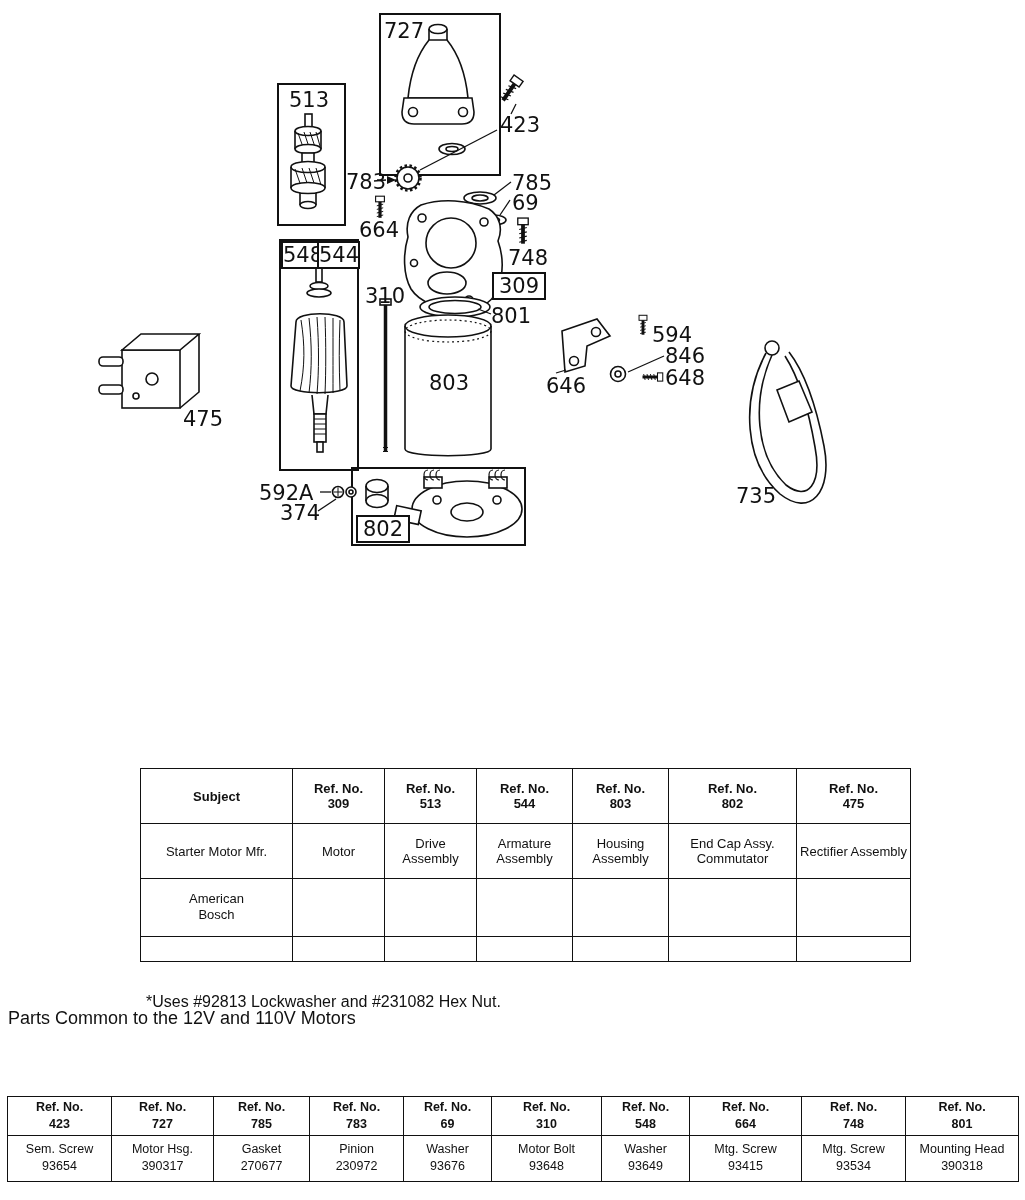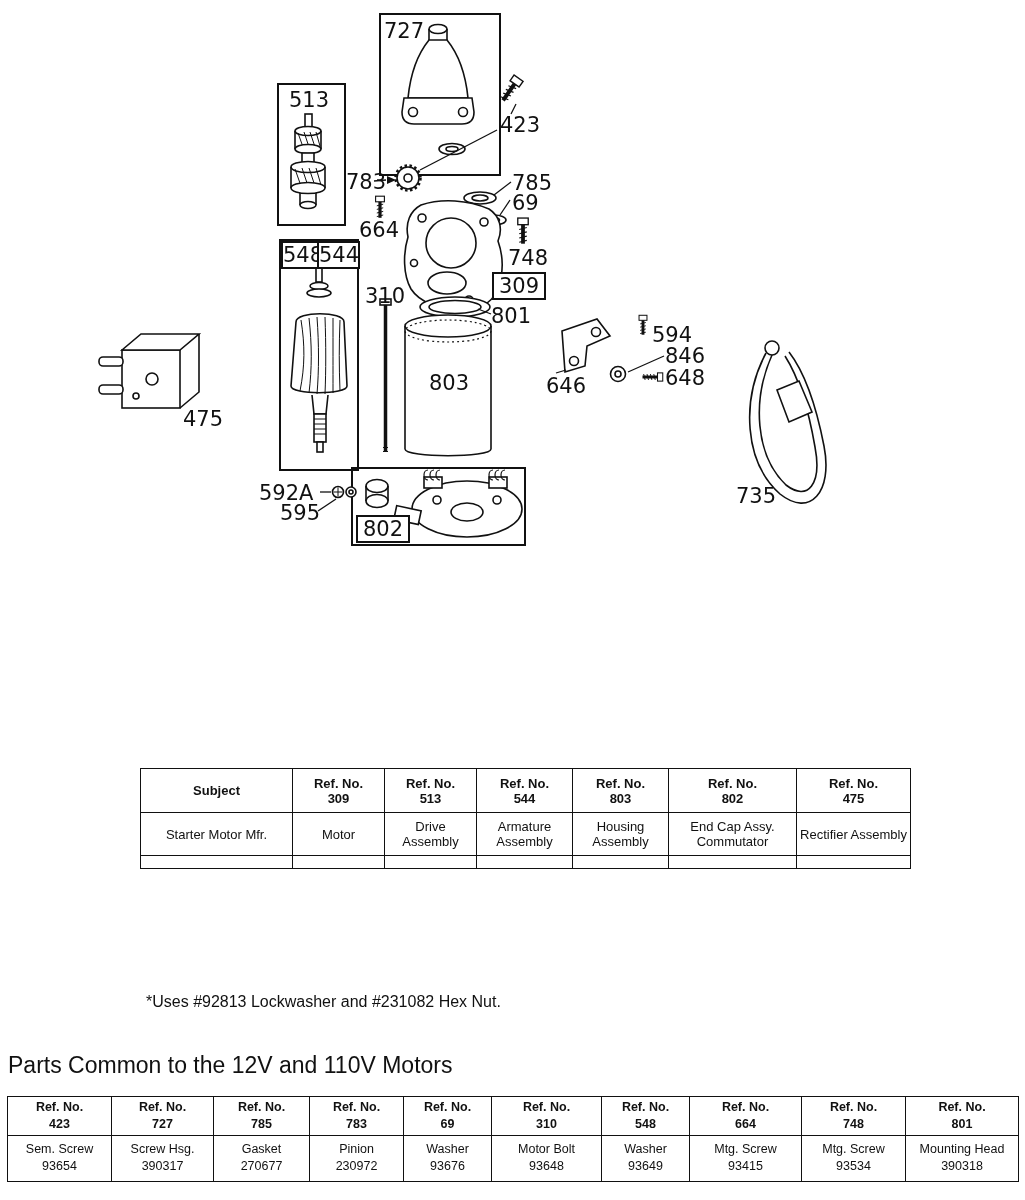--- a/index.html
+++ b/index.html
@@ -3,26 +3,26 @@
 <meta charset="utf-8">
 <style>
   html,body{margin:0;padding:0}
   body{width:1025px;height:1200px;background:#fff;color:#111;font-family:"Liberation Sans",sans-serif;position:relative}
   .page{position:relative;width:1025px;height:1200px;background:#fff;overflow:hidden}
   .diagram{position:absolute;left:0;top:0;width:1025px;height:640px}
   .diagram svg{position:absolute;left:0;top:0}
   .lbl{position:absolute;font-family:"DejaVu Sans",sans-serif;font-size:21px;line-height:24px;color:#111;white-space:nowrap}
   .boxed{border:2px solid #111;background:#fff;text-align:center;padding:0 5px}
   .model-table{position:absolute;left:140px;top:768px;width:770px;border-collapse:collapse;table-layout:fixed;font-size:13px;background:#fff}
-  .model-table th,.model-table td{border:1.5px solid #111;text-align:center;vertical-align:middle;padding:6px 3px}
+  .model-table th,.model-table td{border:1.5px solid #111;text-align:center;vertical-align:middle;padding:12px 3px}
   .model-table th{font-weight:bold}
   .hdr-row{height:44px}.asm-row{height:42px}.mfr-row{height:36px}.data-row{height:29px}.spacer-row{height:13px}
   .two-line{display:block;width:72px;margin:0 auto;line-height:1.25}
   .footnote{position:absolute;left:146px;top:993px;font-size:16px}
-  .common-title{position:absolute;left:8px;top:1052px;font-size:23px}
+  .common-title{position:absolute;left:8px;top:1008px;font-size:18px}
   .common-table{position:absolute;left:7px;top:1096px;width:1011px;border-collapse:collapse;table-layout:fixed;font-size:12.5px;background:#fff}
   .common-table th,.common-table td{border:1.5px solid #111;text-align:center;vertical-align:middle;padding:2px 1px;line-height:1.35}
   .common-table th{font-weight:bold}
   .ct-hdr{height:36px}.ct-data{height:46px}
 </style>
 </head>
 <body>
 
 <div class="page">
 
@@ -210,21 +210,21 @@
     <span class="lbl" style="left:429px;top:371px">803</span>
     <span class="lbl boxed" style="left:281px;top:241px;width:37px;padding:0">548</span>
     <span class="lbl boxed" style="left:317px;top:241px;width:39px;padding:0">544</span>
     <span class="lbl" style="left:652px;top:323px">594</span>
     <span class="lbl" style="left:665px;top:344px">846</span>
     <span class="lbl" style="left:665px;top:366px">648</span>
     <span class="lbl" style="left:546px;top:374px">646</span>
     <span class="lbl" style="left:183px;top:407px">475</span>
     <span class="lbl" style="left:736px;top:484px">735</span>
     <span class="lbl" style="left:259px;top:481px">592A</span>
-    <span class="lbl" style="left:280px;top:501px">595</span>
+    <span class="lbl" style="left:280px;top:501px">374</span>
     <span class="lbl boxed" style="left:356px;top:515px">802</span>
   </div>
 
   <table class="model-table">
     <colgroup>
       <col style="width:152px">
         <col style="width:92px">
         <col style="width:92px">
         <col style="width:96px">
         <col style="width:96px">
@@ -242,20 +242,31 @@
       <th><span>Ref. No.</span><br><span>475</span></th>
     </tr>
     <tr class="asm-row">
       <td>Starter Motor Mfr.</td>
       <td>Motor</td>
       <td>Drive Assembly</td>
       <td>Armature Assembly</td>
       <td>Housing Assembly</td>
       <td>End Cap Assy. Commutator</td>
       <td>Rectifier Assembly</td>
+    </tr>
+    <tr class="mfr-row">
+      <td>
+            <span class="two-line">American Bosch</span>
+          </td>
+      <td></td>
+      <td></td>
+      <td></td>
+      <td></td>
+      <td></td>
+      <td></td>
     </tr>
     <tr class="spacer-row">
       <td></td>
       <td></td>
       <td></td>
       <td></td>
       <td></td>
       <td></td>
       <td></td>
     </tr>
@@ -287,21 +298,21 @@
       <th><span>Ref. No.</span><br><span>783</span></th>
       <th><span>Ref. No.</span><br><span>69</span></th>
       <th><span>Ref. No.</span><br><span>310</span></th>
       <th><span>Ref. No.</span><br><span>548</span></th>
       <th><span>Ref. No.</span><br><span>664</span></th>
       <th><span>Ref. No.</span><br><span>748</span></th>
       <th><span>Ref. No.</span><br><span>801</span></th>
     </tr>
     <tr class="ct-data">
       <td><span>Sem. Screw</span><br><span>93654</span></td>
-      <td><span>Screw Hsg.</span><br><span>390317</span></td>
+      <td><span>Motor Hsg.</span><br><span>390317</span></td>
       <td><span>Gasket</span><br><span>270677</span></td>
       <td><span>Pinion</span><br><span>230972</span></td>
       <td><span>Washer</span><br><span>93676</span></td>
       <td><span>Motor Bolt</span><br><span>93648</span></td>
       <td><span>Washer</span><br><span>93649</span></td>
       <td><span>Mtg. Screw</span><br><span>93415</span></td>
       <td><span>Mtg. Screw</span><br><span>93534</span></td>
       <td><span>Mounting Head</span><br><span>390318</span></td>
     </tr>
     </tbody>

